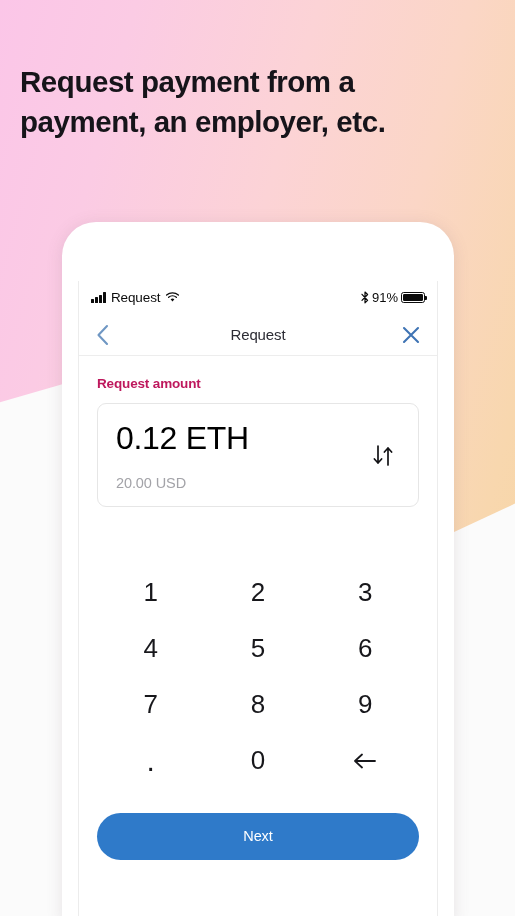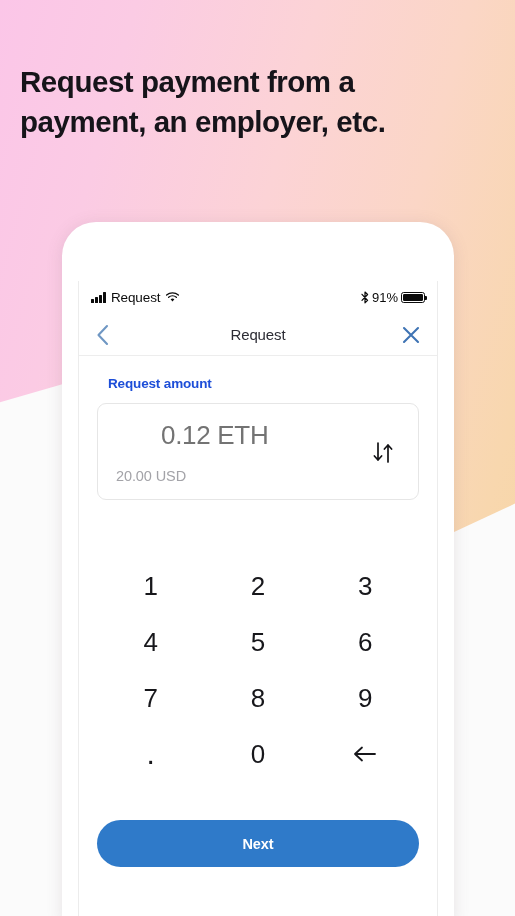--- a/index.html
+++ b/index.html
@@ -124,39 +124,37 @@
     position:absolute; left:0; right:0; text-align:center;
     font-size:15px; color:#2c2c34; letter-spacing:-0.1px;
   }
   .nav-back { position:relative; z-index:2; cursor:pointer; line-height:0; }
   .nav-close { margin-left:auto; position:relative; z-index:2; cursor:pointer; line-height:0; }
 
   
   .content { padding:20px 18px 0; }
   .section-label {
     font-size:13.5px; font-weight:bold;
-    color:#1d4ed8; letter-spacing:-0.15px;
+    color:#be185d; letter-spacing:-0.15px;
     margin-bottom:12px;
-    margin-left:11px;
   }
   .amount-card {
     border:1px solid #e6e6e6;
     border-radius:9px;
     background:#fff;
     padding:17px 18px 15px;
     display:flex; align-items:center;
     min-height:88px;
   }
   .amount-main { flex:1; }
   .amount-primary {
-    font-size:26px;
-    color:#737373;
+    font-size:32px;
+    color:#000000;
     letter-spacing:-0.3px;
     line-height:1.12;
-    margin-left:45px;
   }
   .amount-secondary {
     font-size:14.5px;
     color:#a3a3a8;
     margin-top:18px;
     letter-spacing:-0.1px;
   }
   .swap-btn {
     cursor:pointer; line-height:0; padding:4px;
   }
@@ -184,25 +182,24 @@
   
   .next-wrap { padding:24px 18px 0; }
   .next-btn {
     width:100%;
     height:47px;
     background:#2f7ac9;
     color:#ffffff;
     border:none;
     border-radius:24px;
     font-size:14.5px;
-    font-weight:bold;
+    font-weight:normal;
     letter-spacing:-0.1px;
     cursor:pointer;
     font-family:"Liberation Sans", sans-serif;
-    margin-top:14px;
   }
 </style>
 </head>
 <body>
 
 <div class="bg-wrap">
   <div class="bg-gradient"></div>
   <div class="wedge-left"></div>
   <div class="wedge-right"></div>
 </div>

